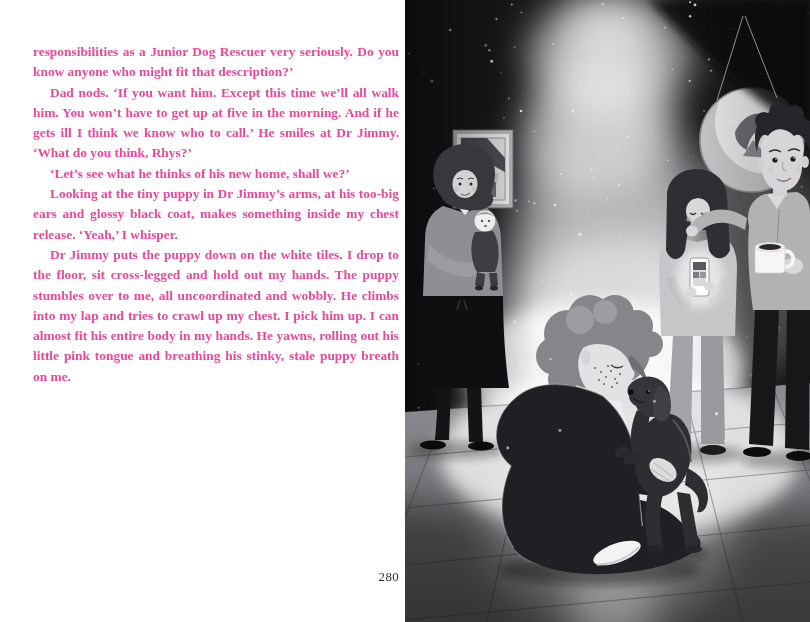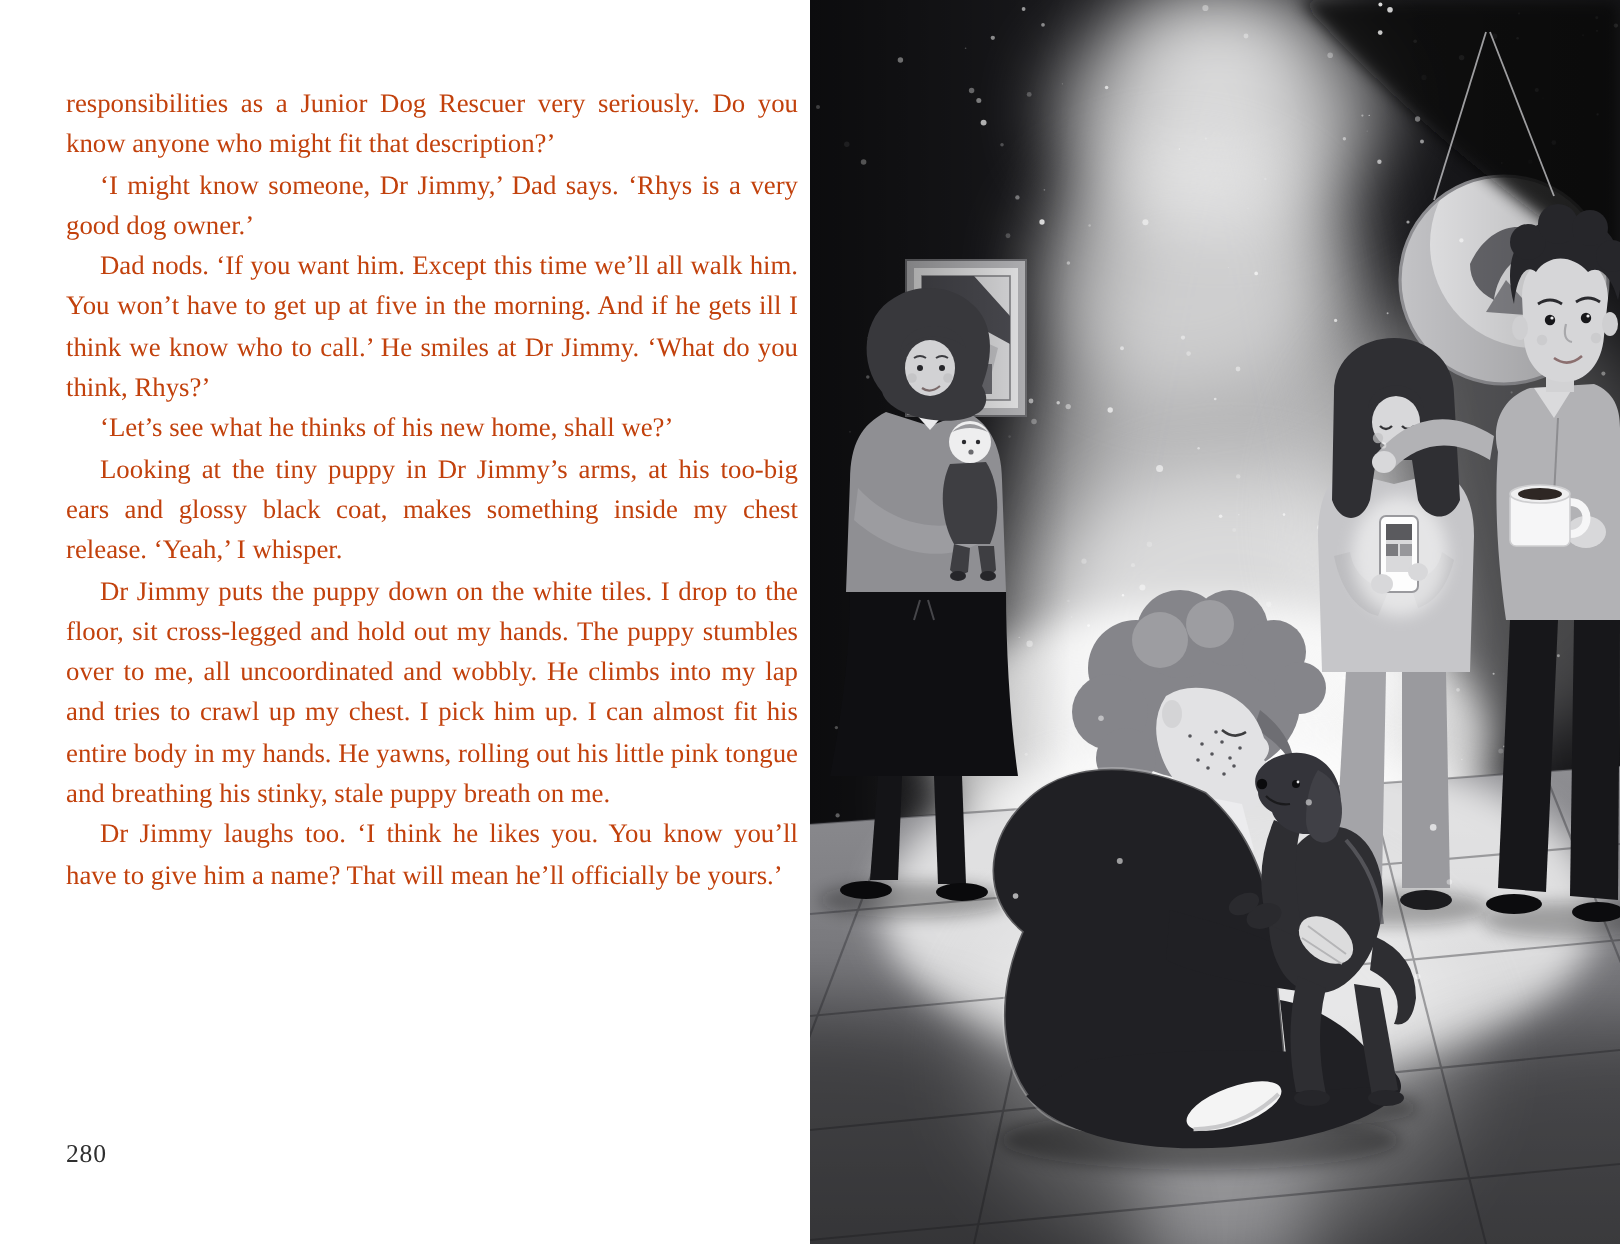--- a/index.html
+++ b/index.html
@@ -1,41 +1,39 @@
 <!DOCTYPE html>
 <html><head>
 <meta charset="utf-8">
 <style>
   html,body{margin:0;padding:0;background:#e8e8e8;}
   .spread{position:relative;width:810px;height:622px;background:#ffffff;overflow:hidden;
           font-family:"Liberation Serif", serif;}
   .left-page{position:absolute;left:0;top:0;width:405px;height:622px;background:#ffffff;}
-  .text-block{position:absolute;left:33px;top:42px;width:366px;color:#c2410c;
-              font-size:13.4px;line-height:20.3px;text-align:justify;}
+  .text-block{position:absolute;left:33px;top:42px;width:366px;color:#ec4899;
+              font-size:13.4px;line-height:20.3px;text-align:justify;font-weight:bold;}
   .text-block p{margin:0;padding:0;}
   .text-block p.indent{text-indent:17px;}
-  .page-number{position:absolute;left:33px;top:570px;width:366px;text-align:left;
+  .page-number{position:absolute;left:33px;top:570px;width:366px;text-align:right;
                font-size:12.8px;color:#2f2f2f;letter-spacing:.4px;}
   .illustration{position:absolute;left:405px;top:0;width:405px;height:622px;}
   svg{display:block;}
 </style>
 </head>
 <body>
 
 <div class="spread">
 
   <div class="left-page">
     <div class="text-block">
       <p>responsibilities as a Junior Dog Rescuer very seriously. Do you know anyone who might fit that description?’</p>
-      <p class="indent">‘I might know someone, Dr Jimmy,’ Dad says. ‘Rhys is a very good dog owner.’</p>
       <p class="indent">Dad nods. ‘If you want him. Except this time we’ll all walk him. You won’t have to get up at five in the morning. And if he gets ill I think we know who to call.’ He smiles at Dr Jimmy. ‘What do you think, Rhys?’</p>
       <p class="indent">‘Let’s see what he thinks of his new home, shall we?’</p>
       <p class="indent">Looking at the tiny puppy in Dr Jimmy’s arms, at his too-big ears and glossy black coat, makes something inside my chest release. ‘Yeah,’ I whisper.</p>
       <p class="indent">Dr Jimmy puts the puppy down on the white tiles. I drop to the floor, sit cross-legged and hold out my hands. The puppy stumbles over to me, all uncoordinated and wobbly. He climbs into my lap and tries to crawl up my chest. I pick him up. I can almost fit his entire body in my hands. He yawns, rolling out his little pink tongue and breathing his stinky, stale puppy breath on me.</p>
-      <p class="indent">Dr Jimmy laughs too. ‘I think he likes you. You know you’ll have to give him a name? That will mean he’ll officially be yours.’</p>
     </div>
     <div class="page-number">280</div>
   </div>
 
   <div class="illustration">
   <svg width="405" height="622" viewBox="0 0 405 622" xmlns="http://www.w3.org/2000/svg">
     <defs>
       <filter id="b40" x="-60%" y="-60%" width="220%" height="220%">
             <feGaussianBlur stdDeviation="18"></feGaussianBlur>
           </filter>

